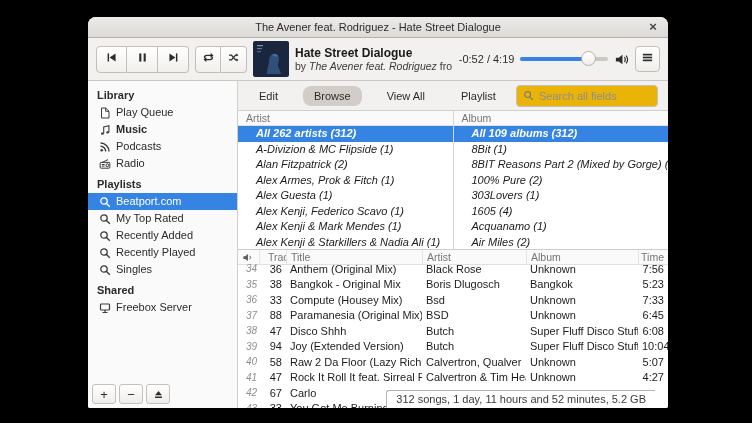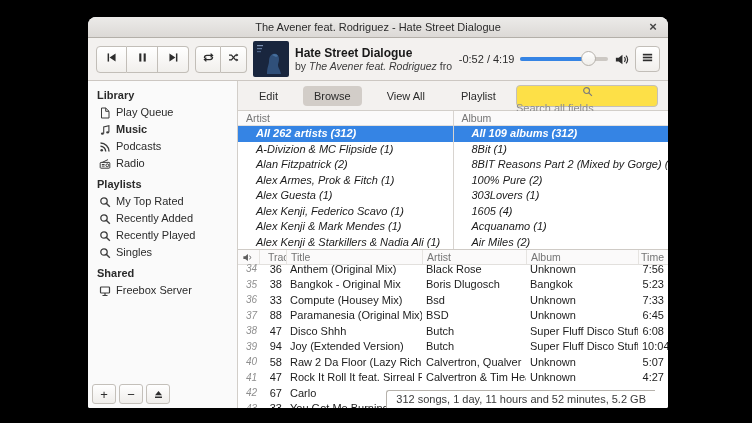--- a/index.html
+++ b/index.html
@@ -69,23 +69,23 @@
                  margin-right:3px; background:linear-gradient(#fff,#efedea); border:1px solid #c4c0ba;
                  border-radius:3px; font-size:13px; color:#2d2d2d; vertical-align:top; }
   .side-action svg { width:11px; height:11px; }
 
   
   .main { flex:1; display:flex; flex-direction:column; min-width:0; position:relative; background:#fff; }
 
   .toolbar { height:30px; flex:0 0 30px; background:#f3f1ef; border-bottom:1px solid #d2cec9;
              display:flex; align-items:center; padding:0 10px; gap:4px; font-size:11px; color:#2b2b2b; }
   .tbtn { padding:4px 11px; border-radius:4px; white-space:nowrap; }
-  .tbtn.active { background:#d2cdc8; }
-  .search-box { margin-left:auto; width:142px; height:22px; background:#fde047; border:1px solid #c4c0ba;
-                border-radius:4px; display:flex; align-items:center; padding:0 6px; gap:5px;flex-direction:column; }
+  .tbtn.active { background:#d2cdc8;border-radius:8px; }
+  .search-box { margin-left:auto; width:142px; height:22px; background:#eab308; border:1px solid #c4c0ba;
+                border-radius:4px; display:flex; align-items:center; padding:0 6px; gap:5px; }
   .search-box .icn { width:11px; height:11px; color:#7c7c7c; display:flex; }
   .search-box .icn svg { width:11px; height:11px; }
   .search-box input { border:none; outline:none; flex:1; min-width:0; font-size:11px;
                       font-family:"Liberation Sans", sans-serif; color:#2b2b2b; background:transparent; }
   .search-box input::placeholder { color:#8d8d8d; }
 
   
   .browser { height:139px; flex:0 0 139px; display:flex; border-bottom:1px solid #cfcbc6; }
   .pane { flex:1; min-width:0; display:flex; flex-direction:column; overflow:hidden; }
   .pane + .pane { border-left:1px solid #d8d4d0; }
@@ -250,20 +250,29 @@
                     <path d="M2.8 6.5h2.8M2.8 8.1h2.8" stroke="currentColor"></path>
                   </svg>
                 </span>
                 <span>Radio</span>
               </div>
             </div>
           </div>
           <div class="side-section">
             <div class="side-header">Playlists</div>
             <div>
+              <div class="side-item selected">
+                <span class="icn">
+                  <svg viewBox="0 0 12 12">
+                    <circle cx="5" cy="5" r="3.2" fill="none" stroke="currentColor" stroke-width="1.3"></circle>
+                    <path d="M7.5 7.5 10.8 10.8" stroke="currentColor" stroke-width="1.4"></path>
+                  </svg>
+                </span>
+                <span>Beatport.com</span>
+              </div>
               <div class="side-item">
                 <span class="icn">
                   <svg viewBox="0 0 12 12">
                     <circle cx="5" cy="5" r="3.2" fill="none" stroke="currentColor" stroke-width="1.3"></circle>
                     <path d="M7.5 7.5 10.8 10.8" stroke="currentColor" stroke-width="1.4"></path>
                   </svg>
                 </span>
                 <span>My Top Rated</span>
               </div>
               <div class="side-item">

